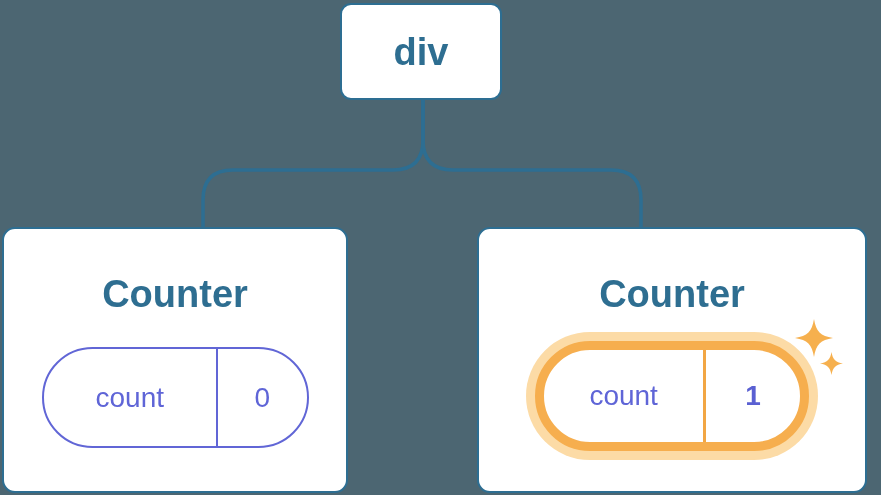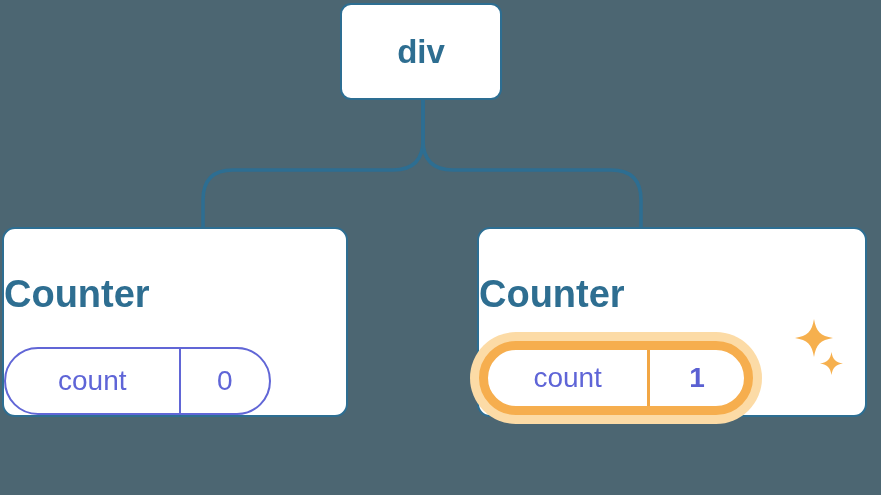--- a/index.html
+++ b/index.html
@@ -38,35 +38,36 @@
     box-sizing: border-box;
     background: #ffffff;
     border: 2.5px solid #2d6e92;
     border-radius: 11px;
     display: flex;
     align-items: center;
     justify-content: center;
   }
   .node-root-label {
     color: #2e6e91;
-    font-size: 33px;
+    font-size: 38px;
     font-weight: 600;
     line-height: 1;
   }
   
   .card {
     position: absolute;
     top: 227px;
-    height: 190px;
+    height: 266px;
     box-sizing: border-box;
     background: #ffffff;
     border: 2.5px solid #2d6e92;
     border-radius: 13px;
     display: flex;
     flex-direction: column;
+    align-items: center;
   }
   .card-left  { left: 2px;   width: 346px; }
   .card-right { left: 477px; width: 390px; }
   .card-title {
     margin-top: 46px;
     font-size: 38px;
     font-weight: 600;
     line-height: 1;
     color: #2e6e91;
   }

